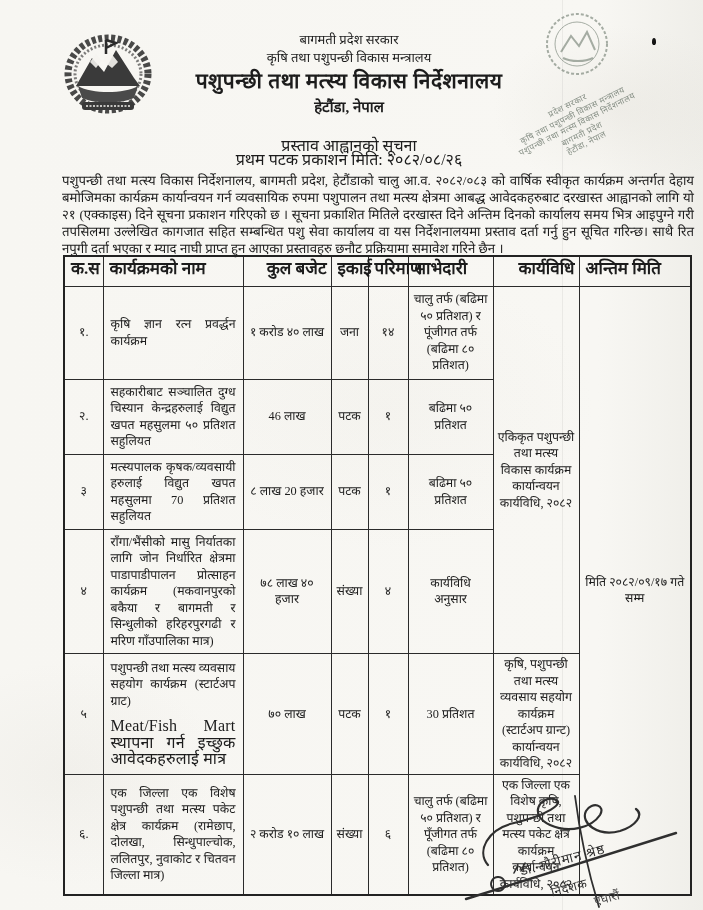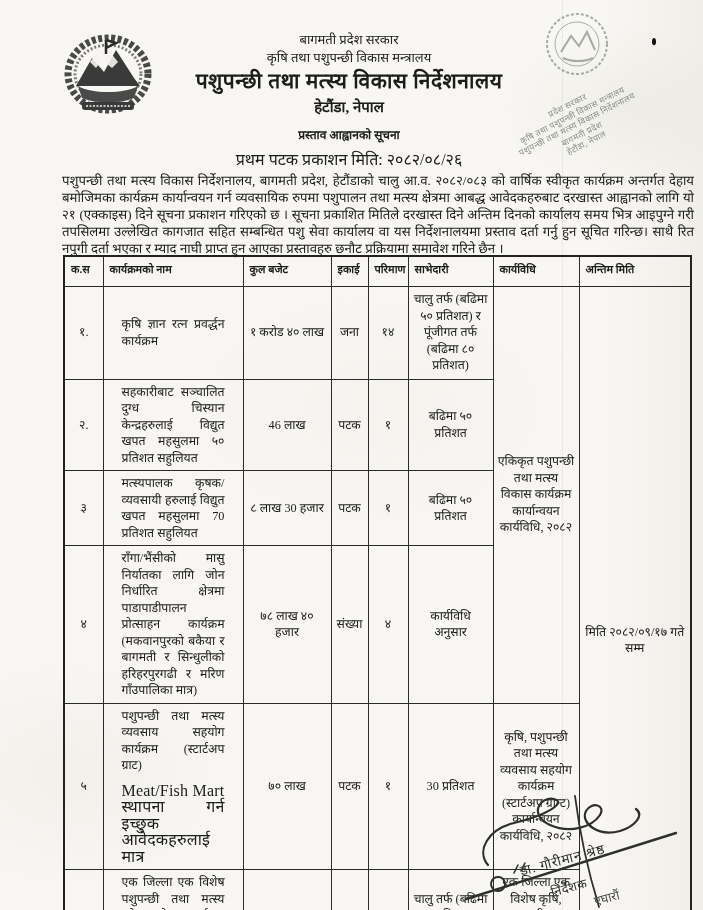--- a/index.html
+++ b/index.html
@@ -15,21 +15,21 @@
       linear-gradient(90deg, #f7f6f2 0%, #f8f7f3 85%, #efeee9 100%);
   }
   .abs { position:absolute; }
 
   
   .head-wrap { left:0; top:0; width:690px; text-align:center; }
   .gov-line1 { top:30px;  font-size:13px; }
   .gov-line2 { top:48px;  font-size:13px; }
   .org-title { top:66px;  font-size:21px; font-weight:bold; letter-spacing:.5px; }
   .org-place { top:96px;  font-size:15px; font-weight:bold; }
-  .notice-title { top:126px; font-size:12px; font-weight:bold; }
+  .notice-title { top:134px; font-size:16px; font-weight:normal; }
   .publish-line { top:148px; font-size:16px; font-weight:normal; }
   .head-wrap > div { position:absolute; width:100%;padding-left:8px; }
 
   
   .emblem { left:52px; top:28px; width:112px; height:100px; }
 
   
   .stamp-group { left:455px; top:0; width:245px; height:175px; pointer-events:none; }
   .stamp-emblem { position:absolute; left:82px; top:4px; width:80px; height:80px; opacity:.75; }
   .stamp-text { position:absolute; left:2px; top:98px; width:240px;
@@ -43,24 +43,24 @@
 
   
   .body-par { left:62px; top:172px; width:632px; font-size:13.2px; line-height:17px; text-align:justify; }
 
   
   .tbl-wrap { left:63px; top:255px; width:628px; }
   table { border-collapse:collapse; table-layout:fixed; width:627px; }
   td,th { border:1px solid #2b2b2b; vertical-align:middle; padding:2px 4px;
           font-size:12.3px; line-height:16.5px; font-weight:normal; }
   table { border:2px solid #222; }
-  th { text-align:left; padding:4px 4px 8px 6px; vertical-align:top; font-weight:600; font-size:11px; }
-  th.c { text-align:left; }
+  th { text-align:left; padding:4px 4px 8px 6px; vertical-align:top; font-weight:600; font-size:17px; }
+  th.c { text-align:right; }
   td.c { text-align:center; }
-  td.name { text-align:justify; padding:4px 18px;margin-left:20px; }
+  td.name { text-align:justify; padding:4px 7px;margin-left:20px; }
   .latin { font-size:16px; letter-spacing:.2px; }
   .gap-top { margin-top:9px; }
 
   
   .sig-svg { left:458px; top:793px; width:245px; height:117px; }
   .sig-line { position:absolute; transform-origin:0 0; white-space:nowrap; color:#2e2e2e; }
   .sig-name  { left:518px; top:862px; transform:rotate(-15deg); font-size:13.5px; letter-spacing:1px; }
   .sig-title { left:549px; top:884px; transform:rotate(-15deg); font-size:12.5px; letter-spacing:.5px; }
   .sig-extra { left:592px; top:893px; transform:rotate(-15deg); font-size:12.5px; color:#4a4a4a; }
 </style>
@@ -148,21 +148,21 @@
       <td class="c">२.</td>
       <td class="name">सहकारीबाट सञ्चालित दुग्ध चिस्यान केन्द्रहरुलाई विद्युत खपत महसुलमा ५० प्रतिशत सहुलियत</td>
       <td class="c">46 लाख</td>
       <td class="c">पटक</td>
       <td class="c">१</td>
       <td class="c">बढिमा ५० प्रतिशत</td>
     </tr>
     <tr style="height:60px">
       <td class="c">३</td>
       <td class="name">मत्स्यपालक कृषक/व्यवसायी हरुलाई विद्युत खपत महसुलमा 70 प्रतिशत सहुलियत</td>
-      <td class="c">८ लाख 30 हजार</td>
+      <td class="c">८ लाख 20 हजार</td>
       <td class="c">पटक</td>
       <td class="c">१</td>
       <td class="c">बढिमा ५० प्रतिशत</td>
     </tr>
     <tr style="height:103px">
       <td class="c">४</td>
       <td class="name">राँगा/भैंसीको मासु निर्यातका लागि जोन निर्धारित क्षेत्रमा पाडापाडीपालन प्रोत्साहन कार्यक्रम (मकवानपुरको बकैया र बागमती र सिन्धुलीको हरिहरपुरगढी र मरिण गाँउपालिका मात्र)</td>
       <td class="c">७८ लाख ४० हजार</td>
       <td class="c">संख्या</td>
       <td class="c">४</td>

